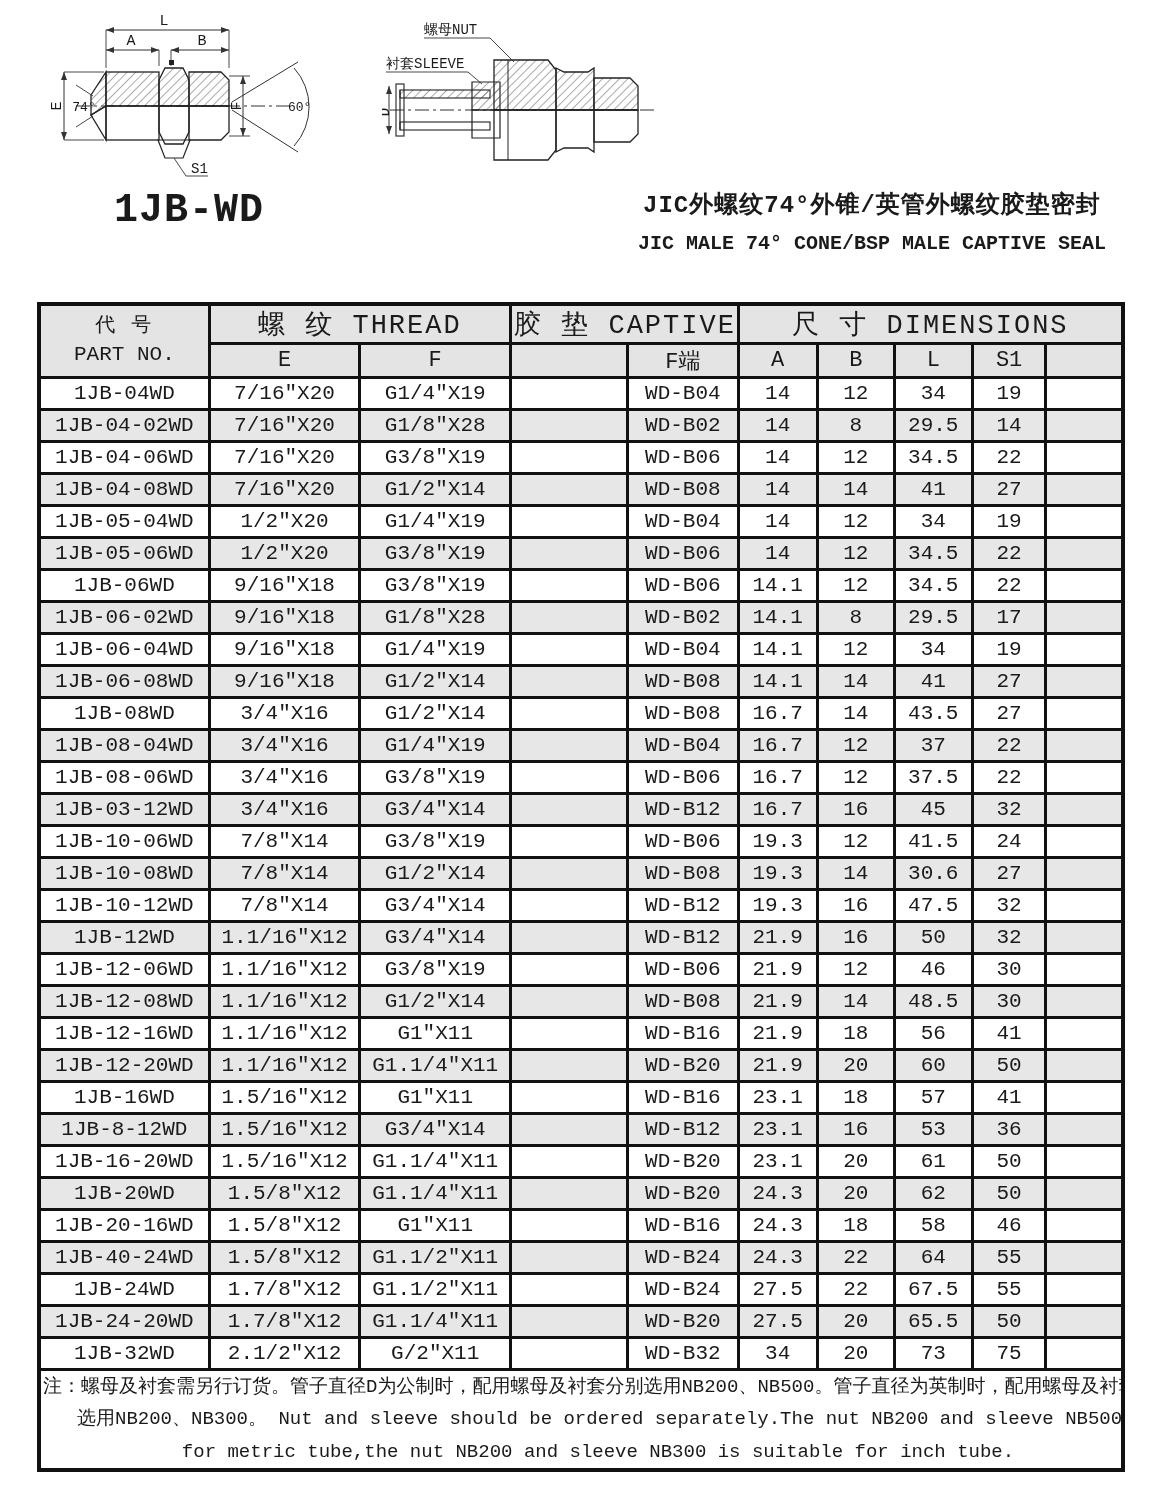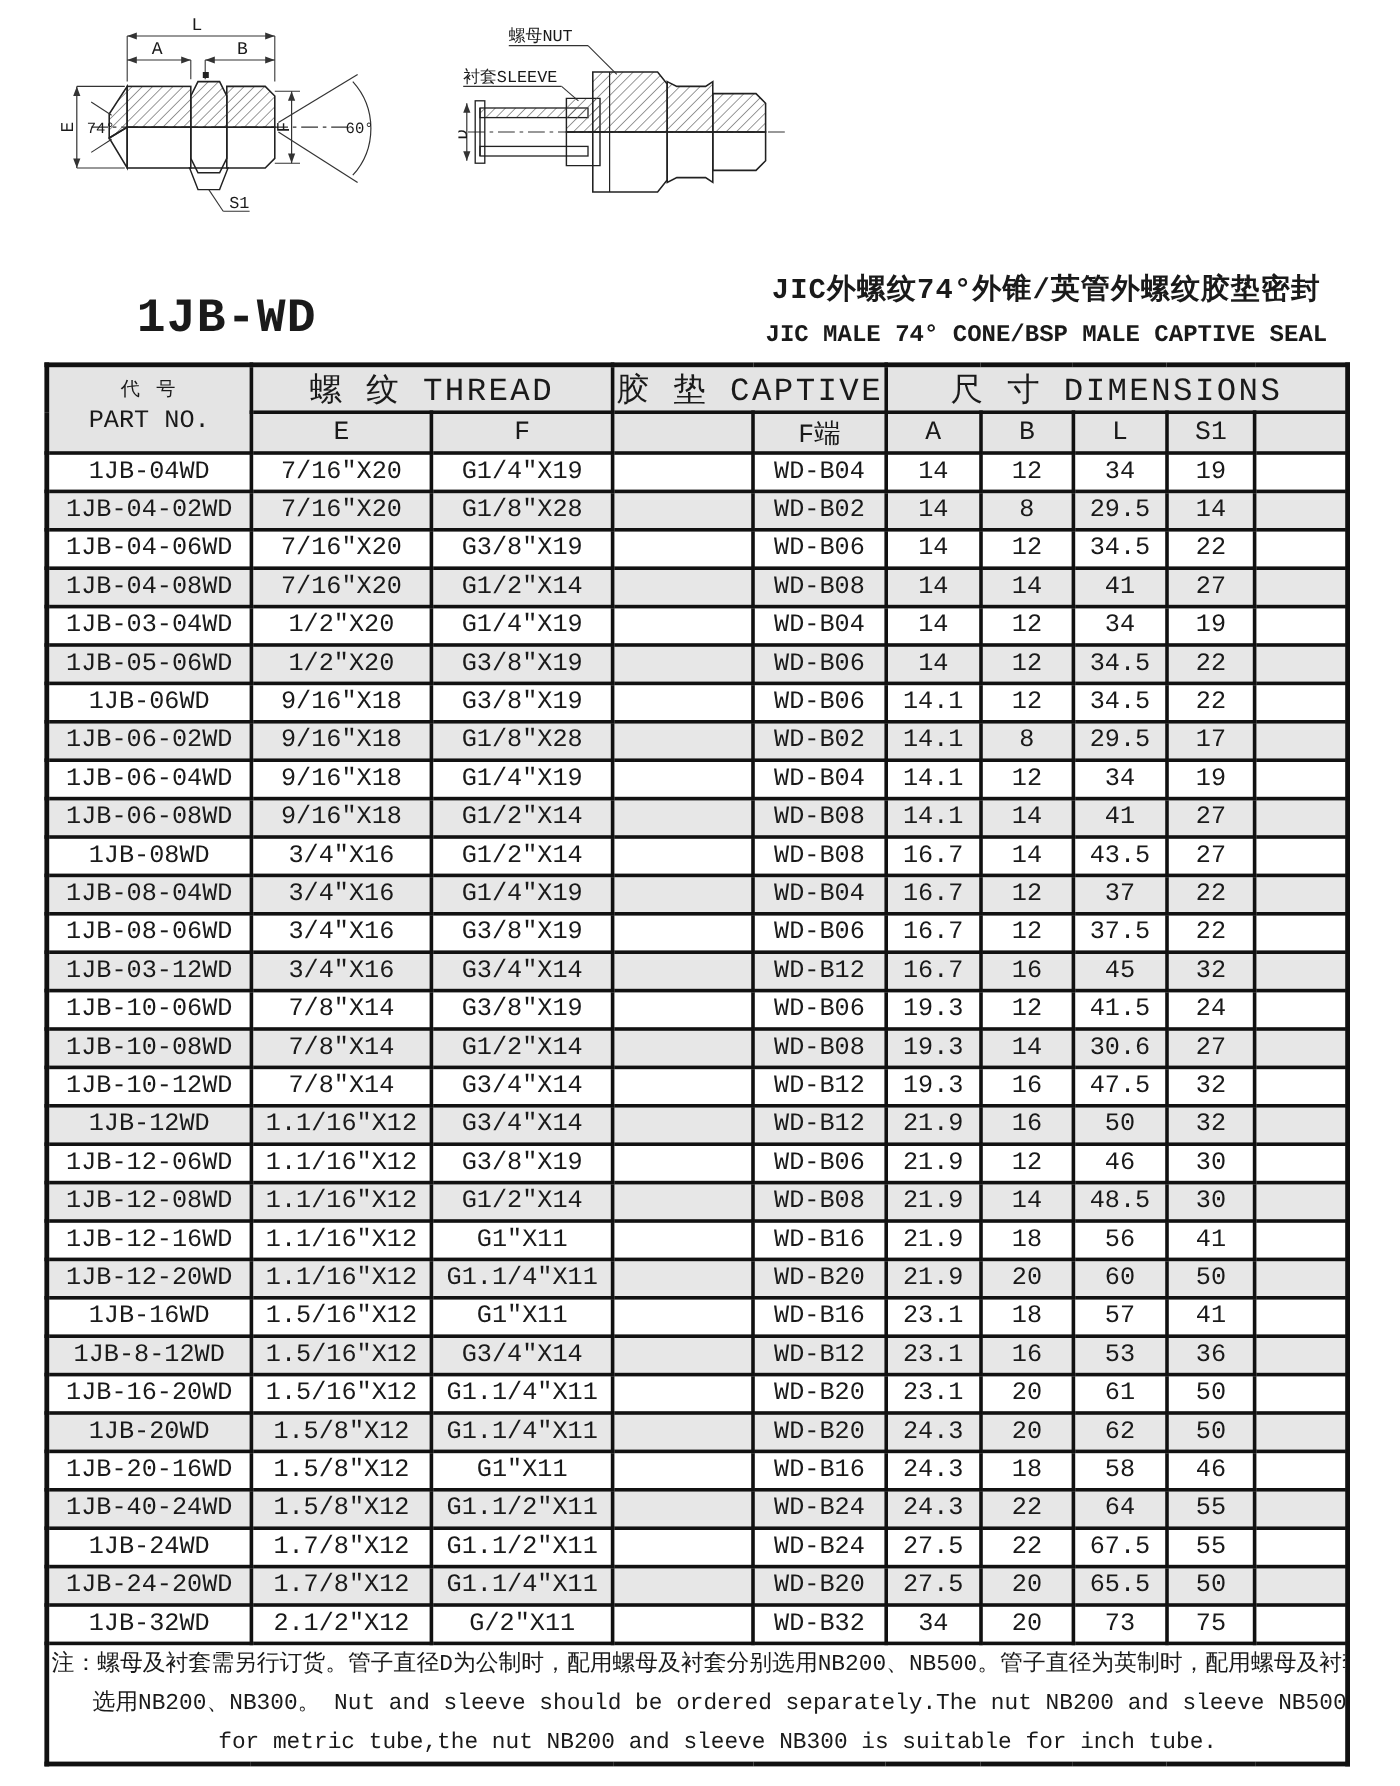--- a/index.html
+++ b/index.html
@@ -19,23 +19,23 @@
     width: 1100px; height: 180px;
     display: flex; gap: 6px;
   }
   svg text {
     font-family: "Liberation Mono", "DejaVu Sans Mono", monospace;
     fill: #1a1a1a;
   }
 
   
   .title-row {
-    position: absolute; top: 199px; left: 36px;
+    position: absolute; top: 188px; left: 36px;
     width: 1100px; height: 92px;
-    display: flex; align-items: flex-end;
+    display: flex; align-items: flex-start;
   }
   .model-code {
     font-size: 40px; font-weight: bold; letter-spacing: 1px;
     margin-left: 78px; margin-bottom: 2px;
   }
   .titles { margin-left: auto; margin-right: 30px; text-align: center; }
   .title-cn { font-size: 24px; font-weight: bold; letter-spacing: 1px; }
   .title-en { font-size: 20px; font-weight: bold; margin-top: 12px; letter-spacing: 0px; }
 
   
@@ -52,21 +52,21 @@
     vertical-align: middle;
     padding: 0 2px;
     font-weight: normal;
     overflow: hidden;
     white-space: nowrap;
   }
   thead th { background: #e4e4e4; }
   th.h-cn { font-size: 27px; height: 34px; letter-spacing: 2px; }
   th.h-sub { font-size: 22px; height: 34px; }
   th.part-head { font-size: 21px; line-height: 1.45; }
-  th.part-head .cn { font-size: 16px; letter-spacing: 2px; }
+  th.part-head .cn { font-size: 20px; letter-spacing: 2px; }
   tbody td { font-size: 21px; height: 32px; }
   tbody tr:nth-child(even) td { background: #e7e7e7; }
   td.note-cell {
     text-align: left; font-size: 19px; line-height: 1.7;
     padding: 6px 10px 10px 6px; white-space: normal; height: auto;
     background: #ffffff;
   }
   .note-line2, .note-line3 { padding-left: 34px; }
 </style>
 </head>
@@ -275,21 +275,21 @@
           <td>G1/2″X14</td>
           <td></td>
           <td>WD-B08</td>
           <td>14</td>
           <td>14</td>
           <td>41</td>
           <td>27</td>
           <td></td>
         </tr>
         <tr>
-          <td>1JB-03-04WD</td>
+          <td>1JB-05-04WD</td>
           <td>1/2″X20</td>
           <td>G1/4″X19</td>
           <td></td>
           <td>WD-B04</td>
           <td>14</td>
           <td>12</td>
           <td>34</td>
           <td>19</td>
           <td></td>
         </tr>

